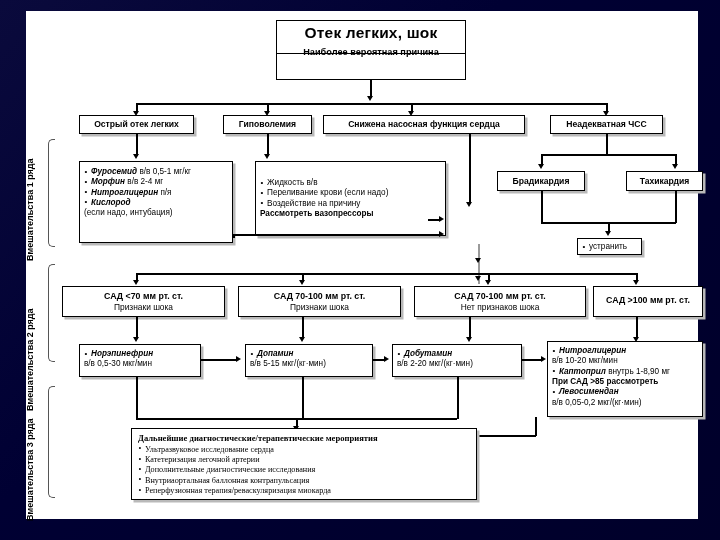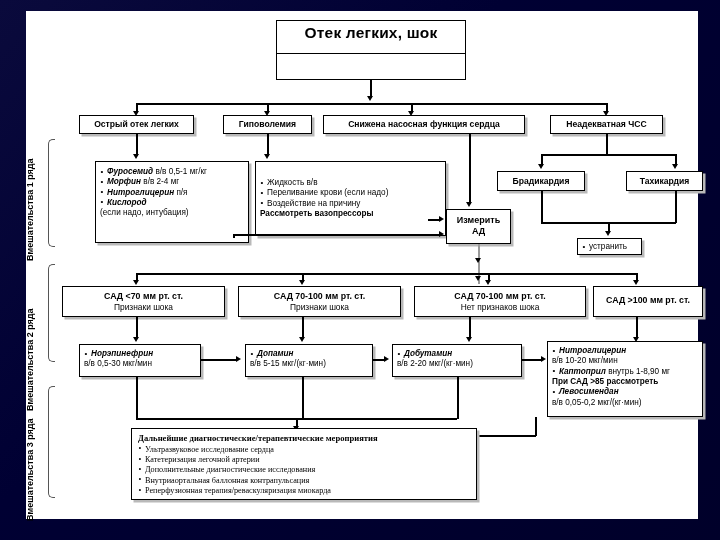--- a/index.html
+++ b/index.html
@@ -154,20 +154,21 @@
 
     <div class="vlabel" style="left:9px; top:390px;">Вмешательства 2 ряда</div>
     <div class="brace" style="left:22px; top:253px; height:96px;"></div>
 
     <div class="vlabel" style="left:9px; top:500px;">Вмешательства 3 ряда</div>
     <div class="brace" style="left:22px; top:375px; height:110px;"></div>
 
     <div class="title-box" style="left:250px; top:9px; width:190px; height:60px;">
       <div class="title-main">Отек легких, шок</div>
       <div class="sub-rule" style="top:32px;"></div>
+      <div class="title-sub">Наиболее вероятная причина</div>
     </div>
 
     <div class="vline" style="left:344px; top:69px; height:18px;"></div>
     <div class="arrow-d" style="left:340.5px; top:85px;"></div>
 
     <div class="hline" style="left:110px; top:92px; width:470px;"></div>
     <div class="vline" style="left:110px; top:92px; height:10px;"></div>
     <div class="arrow-d" style="left:106.5px; top:100px;"></div>
     <div class="vline" style="left:241px; top:92px; height:10px;"></div>
     <div class="arrow-d" style="left:237.5px; top:100px;"></div>
@@ -182,21 +183,21 @@
     <div class="box shadow hdr" style="left:524px; top:104px; width:113px; height:19px;">Неадекватная ЧСС</div>
 
     <div class="vline" style="left:110px; top:123px; height:22px;"></div>
     <div class="arrow-d" style="left:106.5px; top:143px;"></div>
     <div class="vline" style="left:241px; top:123px; height:22px;"></div>
     <div class="arrow-d" style="left:237.5px; top:143px;"></div>
     <div class="vline" style="left:443px; top:123px; height:70px;"></div>
     <div class="arrow-d" style="left:439.5px; top:191px;"></div>
     <div class="vline" style="left:580px; top:123px; height:20px;"></div>
 
-    <div class="box shadow" style="left:53px; top:150px; width:154px; height:82px; padding:5px 4px;margin-left:16px;">
+    <div class="box shadow" style="left:53px; top:150px; width:154px; height:82px; padding:5px 4px;">
       <ul class="items">
         <li class="bullet"><span class="drug">Фуросемид</span><span> в/в 0,5-1 мг/кг</span></li>
         <li class="bullet"><span class="drug">Морфин</span><span> в/в 2-4 мг</span></li>
         <li class="bullet"><span class="drug">Нитроглицерин</span><span> п/я</span></li>
         <li class="bullet"><span class="drug">Кислород</span><span></span></li>
         <li class="nobullet"><span>(если надо, интубация)</span></li>
       </ul>
     </div>
 
     <div class="box shadow" style="left:229px; top:150px; width:191px; height:75px; padding:16px 4px;">
@@ -222,24 +223,20 @@
     <div class="hline" style="left:515px; top:211px; width:135px;"></div>
     <div class="vline" style="left:582px; top:211px; height:11px;"></div>
     <div class="arrow-d" style="left:578.5px; top:220px;"></div>
 
     <div class="box shadow" style="left:551px; top:227px; width:65px; height:17px; padding:3px 4px;">
       <ul class="items">
         <li class="bullet"><span>устранить</span></li>
       </ul>
     </div>
 
-    <div class="box shadow ctr" style="left:420px; top:198px; width:65px; height:35px; padding-top:5px; font-weight:bold; font-size:9px; line-height:1.25;">
-      <div>Измерить</div>
-      <div>АД</div>
-    </div>
 
     <div class="vline" style="left:207px; top:225px; height:1.5px;"></div>
     <div class="hline" style="left:402px; top:208px; width:12px;"></div>
     <div class="arrow-r" style="left:413px; top:204.5px;"></div>
     <div class="hline" style="left:207px; top:223px; width:207px;"></div>
     <div class="arrow-r" style="left:413px; top:219.5px;"></div>
 
     <div class="vline" style="left:452px; top:233px; height:22px; background:#9a9a9a;"></div>
     <div class="arrow-d" style="left:448.5px; top:247px;"></div>
     <div class="vline" style="left:452px; top:255px; height:18px; background:#9a9a9a;"></div>

